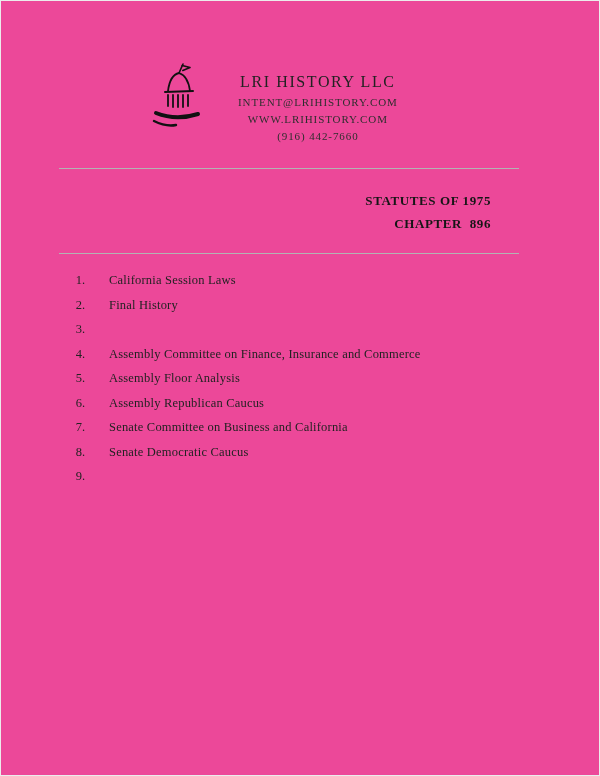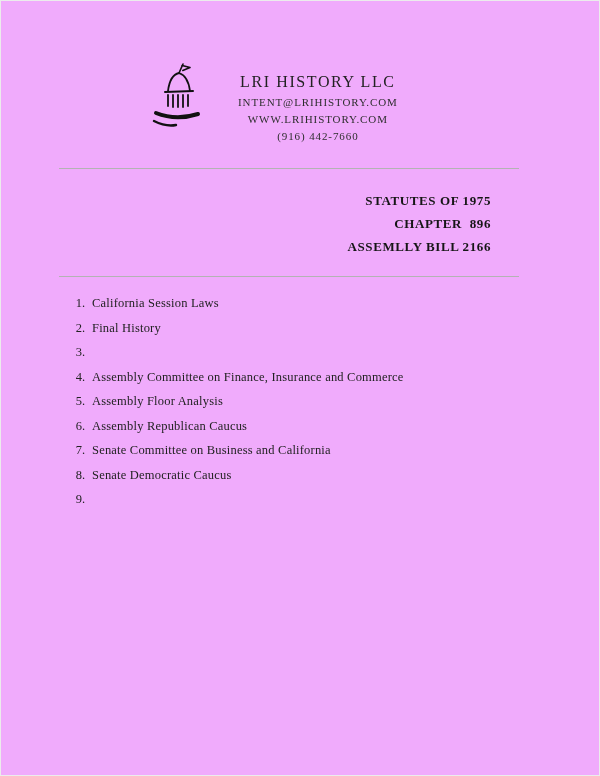--- a/index.html
+++ b/index.html
@@ -1,21 +1,21 @@
 <!DOCTYPE html>
 <html><head>
 <meta charset="utf-8">
 <style>
   * { box-sizing: border-box; }
   html, body { margin: 0; padding: 0; background: #ffffff; }
   .page {
     position: relative;
     width: 600px;
     height: 776px;
-    background: #f0abfc;
+    background: #ec4899;
     font-family: "Liberation Serif", serif;
     color: #1f1f1f;
     border: 1px solid #ececec;
     overflow: hidden;
   }
 
   
   .header {
     display: flex;
     align-items: flex-start;
@@ -93,21 +93,21 @@
     font-size: 12.5px;
     line-height: 24.5px;
     color: #222222;
   }
   .toc-num {
     width: 14px;
     text-align: right;
     flex: 0 0 auto;
   }
   .toc-text {
-    margin-left: 7px;
+    margin-left: 24px;
     letter-spacing: 0.2px;
   }
 </style>
 </head>
 <body>
 
 <div class="page">
 
   <div class="header">
     <span class="logo">
@@ -135,21 +135,20 @@
       <div class="contact-line">WWW.LRIHISTORY.COM</div>
       <div class="contact-line">(916) 442-7660</div>
     </div>
   </div>
 
   <hr class="rule rule-1">
 
   <div class="statute-block">
     <div class="statute-line">STATUTES OF 1975</div>
     <div class="statute-line">CHAPTER  896</div>
-    <div class="statute-line">ASSEMLLY BILL 2166</div>
   </div>
 
   <hr class="rule rule-2">
 
 
   <ol class="toc-list">
       <li class="toc-item">
         <span class="toc-num">1.</span>
         <span class="toc-text">California Session Laws</span>
       </li>

